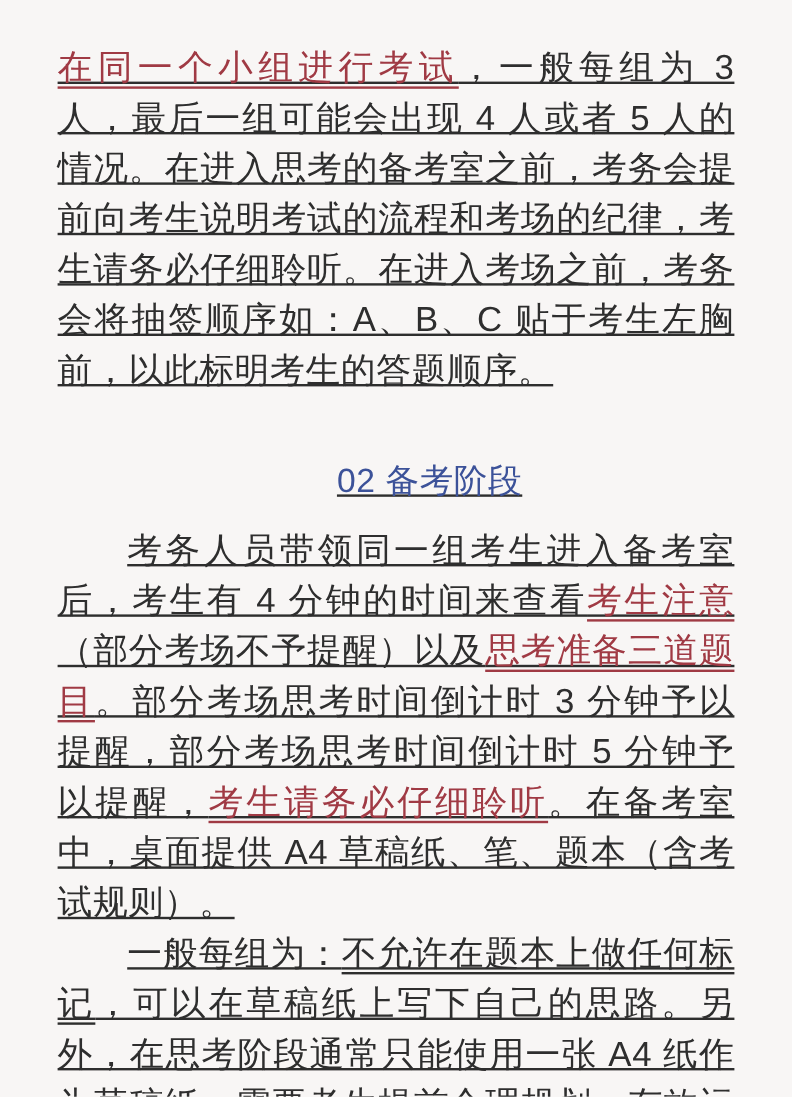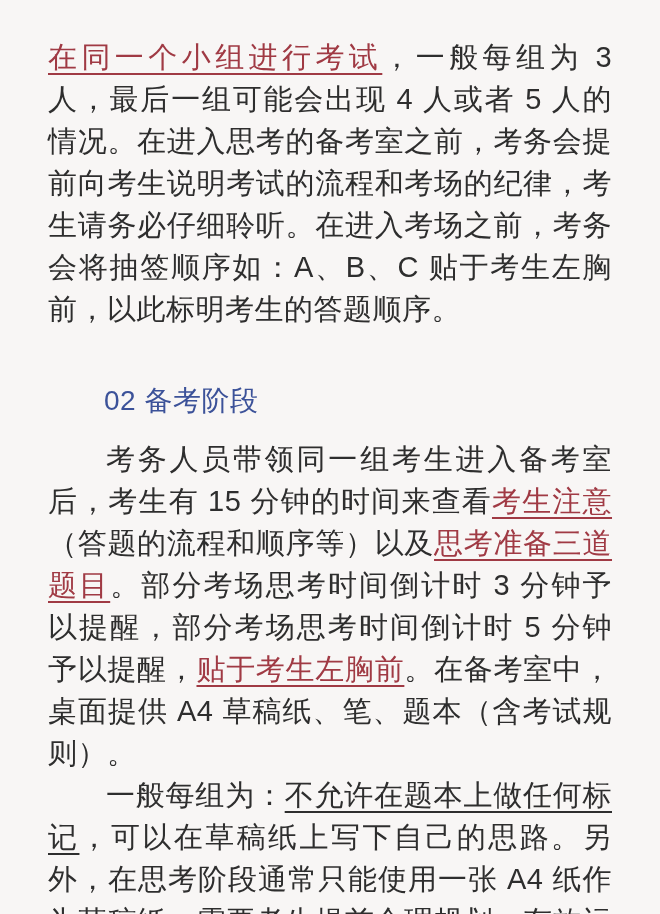--- a/index.html
+++ b/index.html
@@ -15,36 +15,38 @@
   }
   .page {
     box-sizing: border-box;
     width: 660px;
     height: 914px;
     padding: 36px 48px 0 48px;
     color: #2e2e2e;
     font-size: 29px;
     line-height: 42px;
     letter-spacing: 0.5px;
+    text-decoration: underline;
   }
   .para {
     margin: 0;
     text-align: justify;
     text-justify: inter-ideograph;
   }
   .para.indent {
     text-indent: 2em;
   }
   .heading {
     margin: 50px 0 16px 0;
     padding-left: 2em;
     font-size: 28px;
     font-weight: normal;
     color: #3c5299;
     line-height: 42px;
+    text-align: center;
   }
   .red {
     color: #a03a44;
   }
   .u {
     text-decoration: underline;
     text-underline-offset: 6px;
     text-decoration-thickness: 2px;
   }
   .u-black {
@@ -55,17 +57,17 @@
 </style>
 </head>
 <body>
 
 <div class="page">
 
   <p class="para"><span class="red u">在同一个小组进行考试</span><span>，一般每组为 3 人，最后一组可能会出现 4 人或者 5 人的情况。在进入思考的备考室之前，考务会提前向考生说明考试的流程和考场的纪律，考生请务必仔细聆听。在进入考场之前，考务会将抽签顺序如：A、B、C 贴于考生左胸前，以此标明考生的答题顺序。</span></p>
 
   <h2 class="heading">02 备考阶段</h2>
 
-  <p class="para indent"><span>考务人员带领同一组考生进入备考室后，考生有 15 分钟的时间来查看</span><span class="red u">考生注意</span><span>（答题的流程和顺序等）以及</span><span class="red u">思考准备三道题目</span><span>。部分考场思考时间倒计时 3 分钟予以提醒，部分考场思考时间倒计时 5 分钟予以提醒，</span><span class="red u">贴于考生左胸前</span><span>。在备考室中，桌面提供 A4 草稿纸、笔、题本（含考试规则）。</span></p>
+  <p class="para indent"><span>考务人员带领同一组考生进入备考室后，考生有 4 分钟的时间来查看</span><span class="red u">考生注意</span><span>（部分考场不予提醒）以及</span><span class="red u">思考准备三道题目</span><span>。部分考场思考时间倒计时 3 分钟予以提醒，部分考场思考时间倒计时 5 分钟予以提醒，</span><span class="red u">考生请务必仔细聆听</span><span>。在备考室中，桌面提供 A4 草稿纸、笔、题本（含考试规则）。</span></p>
 
   <p class="para indent"><span>一般每组为：</span><span class="u-black">不允许在题本上做任何标记</span><span>，可以在草稿纸上写下自己的思路。另外，在思考阶段通常只能使用一张 A4 纸作为草稿纸，需要考生提前合理规划，有效运用 A4 纸。每个小组的所有成员一起备考，不允许考生互相讨论。备考时间结束后，考官会收回题本，</span></p>
 
 </div>
 
 </body></html>

